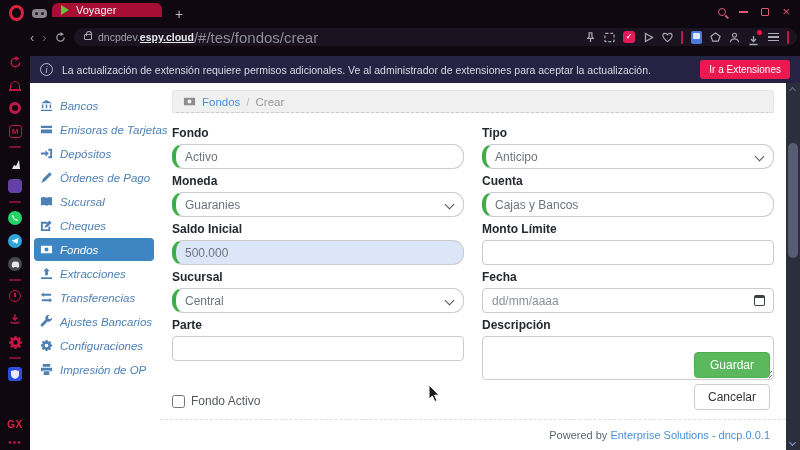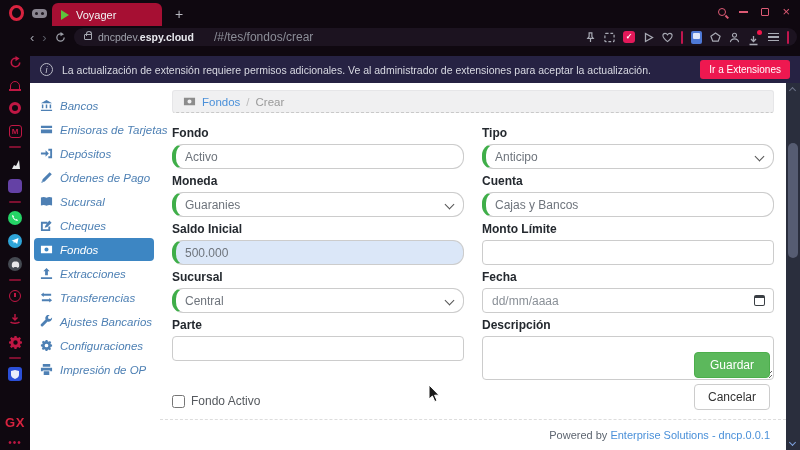--- a/index.html
+++ b/index.html
@@ -3,39 +3,39 @@
 <meta charset="utf-8">
 <style>
   * { margin:0; padding:0; box-sizing:border-box; }
   html,body { width:800px; height:450px; overflow:hidden; font-family:"Liberation Sans",sans-serif; background:#0f0810; }
 
   
   #tabbar { position:absolute; left:0; top:0; width:800px; height:26px; background:#0f0810; }
   .opera-logo { position:absolute; left:9px; top:5px; width:15px; height:16px; border:3.5px solid #d8233f; border-radius:50%; }
   .gamepad { position:absolute; left:32px; top:9px; width:15px; height:9px; background:#8a8590; border-radius:4px; }
   .gamepad:before { content:""; position:absolute; left:3px; top:3px; width:3px; height:3px; background:#201a22; border-radius:50%; box-shadow:6px 0 0 #201a22; }
-  .tab { position:absolute; left:52px; top:3px; width:110px; height:23px; background:#a60f33; border-radius:6px 6px 0 0; display:flex; align-items:center; gap:7px; padding:0 9px; }
+  .tab { position:absolute; left:52px; top:3px; width:110px; height:14px; background:#a60f33; border-radius:6px 6px 0 0; display:flex; align-items:center; gap:7px; padding:0 9px; }
   .play-fav { width:0; height:0; border-left:8px solid #5fc43c; border-top:5px solid transparent; border-bottom:5px solid transparent; }
   .tab-title { color:#f2f3f5; font-size:11px; }
   .newtab { position:absolute; left:170px; top:5px; color:#b9bac2; font-size:14px; width:18px; height:18px; text-align:center; line-height:18px; }
   .winctl { position:absolute; top:7px; display:flex; gap:13px; right:10px; align-items:center; color:#dd5a74; }
   .wc-search { width:8px; height:8px; border:1.6px solid #dd5a74; border-radius:50%; position:relative; }
   .wc-search:after { content:""; position:absolute; left:6px; top:7px; width:4px; height:1.6px; background:#dd5a74; transform:rotate(45deg); }
   .wc-min { width:9px; height:2px; background:#dd5a74; }
   .wc-max { width:8px; height:8px; border:1.6px solid #dd5a74; border-radius:1px; }
   .wc-close { font-size:13px; line-height:10px; color:#dd5a74; }
 
   #addressbar { position:absolute; left:0; top:26px; width:800px; height:22px; background:#0f0810; }
   .urlfield { position:absolute; left:74px; top:2px; right:3px; height:18px; background:#1c1320; border-radius:9px; display:flex; align-items:center; padding:0 8px; }
   .navbtns { position:absolute; left:30px; top:1px; display:flex; gap:8px; align-items:center; color:#9b9da6; font-size:13px; height:20px; }
   .lock { width:8px; height:6px; border:1.2px solid #a6a8b1; border-radius:1px; position:relative; margin:0 6px 0 2px; }
   .lock:before { content:""; position:absolute; left:1px; top:-4px; width:4px; height:4px; border:1.2px solid #a6a8b1; border-bottom:none; border-radius:3px 3px 0 0; }
   .url-pre { color:#9fa1ab; font-size:10.5px; }
-  .url-dom { color:#e8e9ee; font-size:10.5px; font-weight:bold; }
-  .url-path { color:#8b8d97; font-size:12px;padding-left:20px; }
+  .url-dom { color:#e8e9ee; font-size:10.5px; font-weight:bold;text-decoration:underline; }
+  .url-path { color:#8b8d97; font-size:15px; }
   .addr-icons { margin-left:auto; display:flex; align-items:center; gap:8px; }
   .ai { width:11px; height:11px; position:relative; color:#a8aab4; }
   .sep-pink { width:2px; height:13px; background:#c2164e; border-radius:1px; }
   .shield-badge { width:12px; height:12px; background:#e3195a; border-radius:3px; color:#fff; font-size:8px; text-align:center; line-height:12px; font-weight:bold; }
   .ext-blue { width:11px; height:13px; background:#4e79d6; border-radius:2px; position:relative; }
   .ext-blue:before { content:""; position:absolute; left:2px; top:2px; width:7px; height:6px; background:#dfe7fb; border-radius:1px; }
   .dl-dot { position:absolute; right:-2px; top:-2px; width:5px; height:5px; background:#f1164b; border-radius:50%; }
   .burger { display:flex; flex-direction:column; gap:2px; }
   .burger i { width:11px; height:1.6px; background:#a8aab4; }
 
@@ -43,21 +43,21 @@
   #gxstrip { position:absolute; left:0; top:48px; width:30px; bottom:0; background:#0f0810; display:flex; flex-direction:column; align-items:center; padding-top:6px; gap:7px; }
   .gxi { width:16px; height:16px; display:flex; align-items:center; justify-content:center; font-size:12px; color:#c01744; flex:0 0 auto; }
   .gx-sep { width:12px; height:2px; background:#7e1030; border-radius:1px; flex:0 0 auto; }
   .circ { width:14px; height:14px; border-radius:50%; }
   .bell { width:10px; height:9px; border:1.6px solid #c01744; border-radius:5px 5px 0 0; position:relative; }
   .bell:after { content:""; position:absolute; left:-2px; bottom:-2px; width:12px; height:2px; background:#c01744; }
   .msq { width:13px; height:13px; border:1.6px solid #c01744; border-radius:3px; color:#c01744; font-size:8px; font-weight:bold; text-align:center; line-height:11px; }
   .donut { width:12px; height:12px; border:3px solid #c01744; border-radius:50%; }
   .clockI { width:12px; height:12px; border:1.6px solid #c01744; border-radius:50%; position:relative; }
   .clockI:before { content:""; position:absolute; left:4px; top:2px; width:1.5px; height:4px; background:#c01744; }
-  .gx-logo { color:#d8233f; font-size:13px; font-weight:bold; letter-spacing:0.5px; }
+  .gx-logo { color:#d8233f; font-size:10px; font-weight:bold; letter-spacing:0.5px; }
   .dots3 { color:#c01744; font-size:10px; letter-spacing:1px; }
   .bw { width:14px; height:14px; background:#2b4fd8; border-radius:3px; display:flex; align-items:center; justify-content:center; }
 
   
   #banner { position:absolute; left:30px; top:56px; right:0; height:27px; background:#262243; display:flex; align-items:center; padding:0 10px; gap:9px; }
   .info-circ { width:13px; height:13px; border:1.2px solid #b9bac6; border-radius:50%; color:#c9cad4; font-size:9px; text-align:center; line-height:12px; font-style:italic; flex:0 0 auto; }
   .banner-msg { color:#d8d9e2; font-size:10.5px; white-space:nowrap; overflow:hidden; }
   .banner-btn { margin-left:auto; background:#ee1850; color:#fff; font-size:10px; padding:4px 9px; border-radius:3px; border:none; white-space:nowrap; flex:0 0 auto; }
 
   

